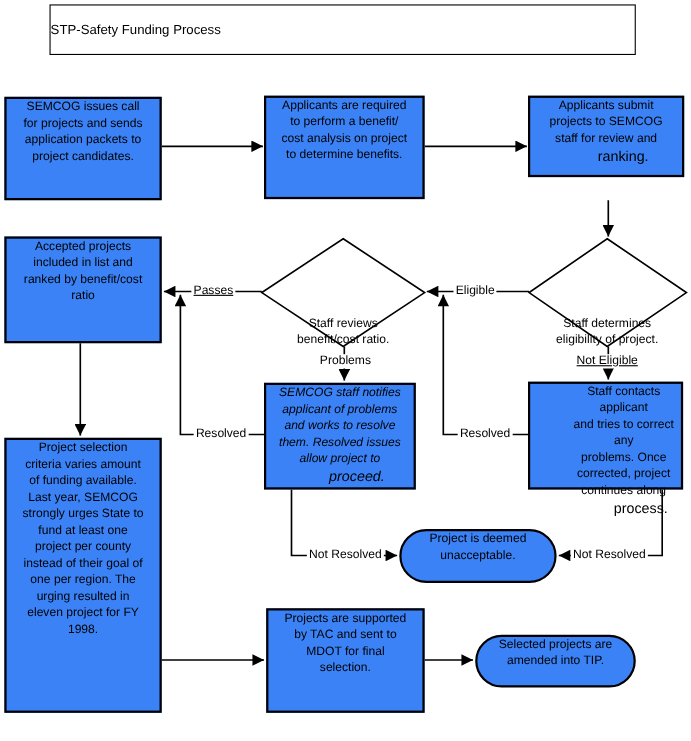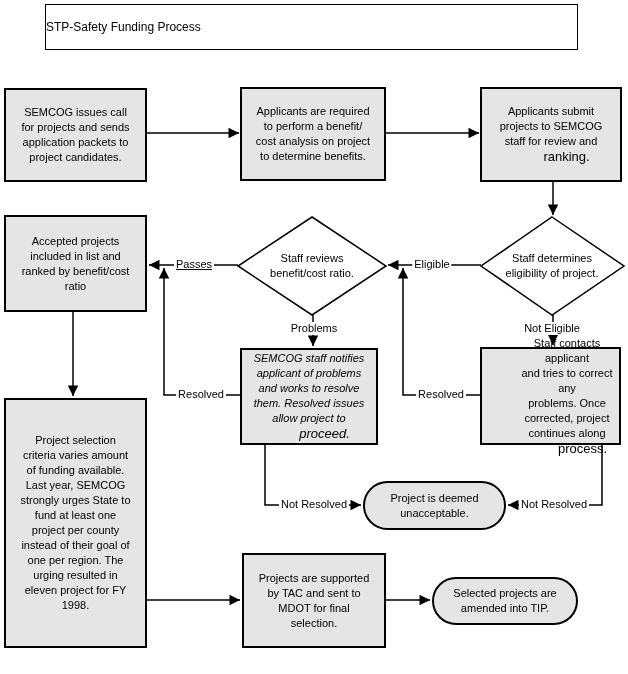--- a/index.html
+++ b/index.html
@@ -2,35 +2,35 @@
 <html><head>
 <meta charset="utf-8">
 <style>
   html,body{margin:0;padding:0;background:#fff;}
   .canvas{
     position:relative;width:628px;height:674px;background:#fff;
     font-family:"Liberation Sans",sans-serif;color:#000;overflow:hidden;
   }
   svg.wires{position:absolute;left:0;top:0;width:628px;height:674px;}
   .node{
-    position:absolute;box-sizing:border-box;border:2px solid #000;background:#e5e5e5;
-    display:flex;flex-direction:column;align-items:center;justify-content:center;
+    position:absolute;box-sizing:border-box;border:2px solid #000;background:#3b82f6;
+    display:flex;flex-direction:column;align-items:center;
     text-align:center;font-size:11px;line-height:15px;
   }
   .node .txt{white-space:pre-line;}
   .node .txt-big{font-size:13px;line-height:16px;margin-left:31px;}
   .titlebox{
     position:absolute;box-sizing:border-box;border:1px solid #000;background:#fff;
     display:flex;align-items:center;justify-content:flex-start;text-align:center;
     font-size:12px;
   }
   .oval{border-radius:25px;}
   .dtext{
     position:absolute;text-align:center;font-size:11px;line-height:15px;
-    white-space:pre-line;background:transparent;
+    white-space:pre-line;background:transparent;margin-top:36px;
   }
   .lbl{
     position:absolute;transform:translateX(-50%);background:#fff;
     font-size:11px;line-height:13px;padding:0 2px;white-space:nowrap;
   }
 </style>
 </head>
 <body>
 
 <div class="canvas">
@@ -74,21 +74,21 @@
 project candidates.</div>
   </div>
 
   <div class="node" style="left:240px;top:87px;width:146px;height:94px;">
     <div class="txt">Applicants are required
 to perform a benefit/
 cost analysis on project
 to determine benefits.</div>
   </div>
 
-  <div class="node" style="left:480px;top:87px;width:142px;height:95px;">
+  <div class="node" style="left:480px;top:87px;width:142px;height:74px;">
     <div class="txt">Applicants submit
 projects to SEMCOG
 staff for review and</div>
     <div class="txt txt-big">ranking.</div>
   </div>
 
   <div class="node" style="left:4px;top:215px;width:143px;height:97px;">
     <div class="txt">Accepted projects
 included in list and
 ranked by benefit/cost
@@ -147,19 +147,19 @@
   </div>
 
   <div class="node oval" style="left:432px;top:577px;width:146px;height:48px;">
     <div class="txt">Selected projects are
 amended into TIP.</div>
   </div>
 
   <div class="lbl" style="left:194px;top:258px;text-decoration:underline;">Passes</div>
   <div class="lbl" style="left:432px;top:258px;">Eligible</div>
   <div class="lbl" style="left:314px;top:322px;">Problems</div>
-  <div class="lbl" style="left:552px;top:322px;">Not Eligible</div>
+  <div class="lbl" style="left:552px;top:322px;text-decoration:underline;">Not Eligible</div>
   <div class="lbl" style="left:201px;top:388px;">Resolved</div>
   <div class="lbl" style="left:441px;top:388px;">Resolved</div>
   <div class="lbl" style="left:314px;top:498px;">Not Resolved</div>
   <div class="lbl" style="left:554px;top:498px;">Not Resolved</div>
 
 </div>
 
 </body></html>

